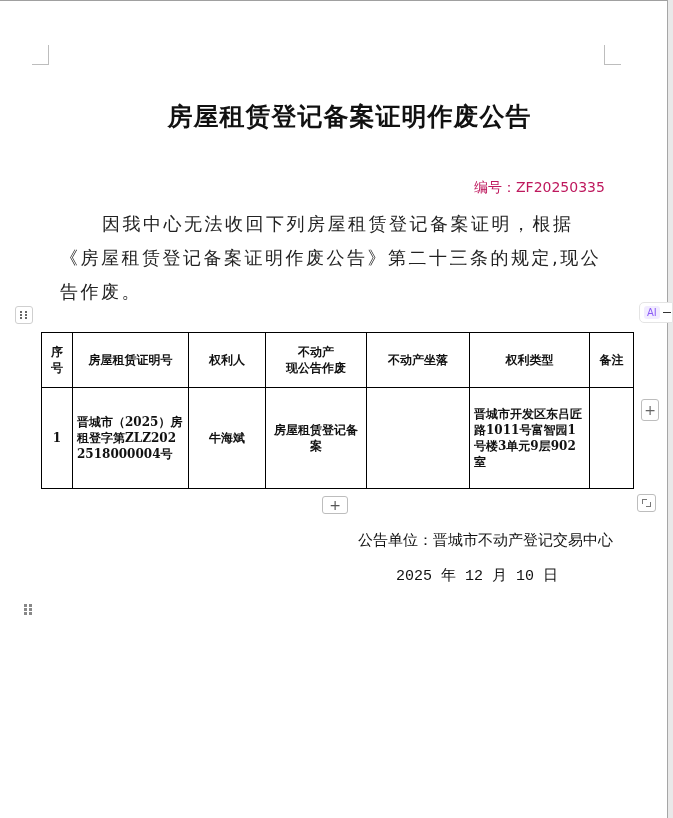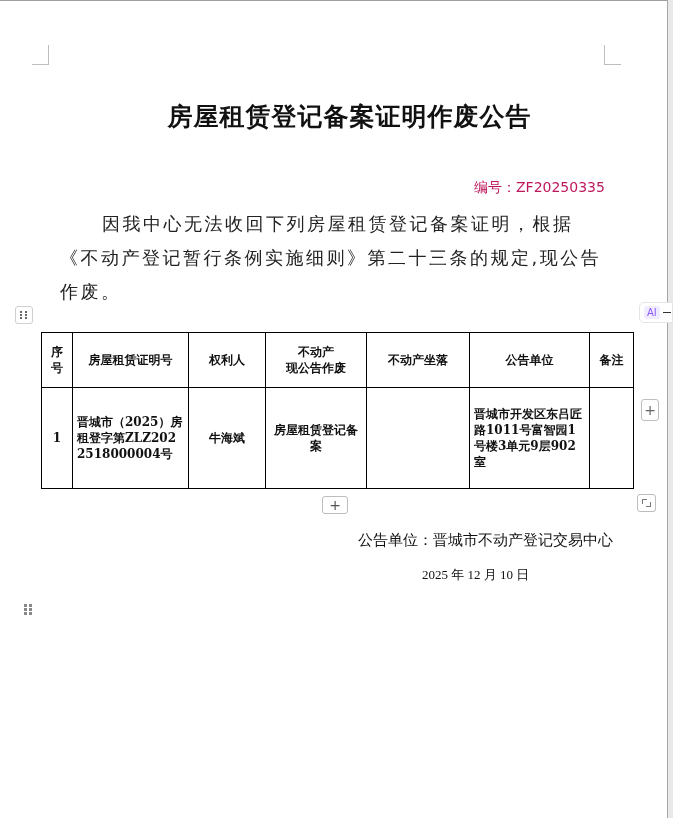--- a/index.html
+++ b/index.html
@@ -84,35 +84,35 @@
       border: 1px solid #bdbdbd; border-radius: 3px; box-sizing: border-box; background: #fff;
     }
     .resize-btn::before { content: ""; position: absolute; left: 4px; top: 4px; width: 4px; height: 4px; border-left: 1px solid #777; border-top: 1px solid #777; }
     .resize-btn::after { content: ""; position: absolute; right: 4px; bottom: 4px; width: 4px; height: 4px; border-right: 1px solid #777; border-bottom: 1px solid #777; }
 
     .issuer {
       position: absolute; left: 326px; top: 531px; font-size: 15px;
       font-family: "DejaVu Sans", sans-serif; color: #111; margin-left: 32px;
     }
     .date {
-      position: absolute; left: 422px; top: 566px; font-size: 13px;
-      font-family: Liberation Serif, serif; color: #111;
+      position: absolute; left: 396px; top: 566px; font-size: 15px;
+      font-family: Liberation Mono, monospace; color: #111;
     }
   </style>
 </head>
 <body>
 
 <div class="top-border"></div>
 <div class="page-edge"></div>
 <div class="corner corner-tl"></div>
 <div class="corner corner-tr"></div>
 
 <div class="title">房屋租赁登记备案证明作废公告</div>
 <div class="doc-number">编号：ZF20250335</div>
-<div class="body-para">因我中心无法收回下列房屋租赁登记备案证明，根据《不动产登记暂行条例实施细则》第二十三条的规定,现公告作废。</div>
+<div class="body-para">因我中心无法收回下列房屋租赁登记备案证明，根据《房屋租赁登记备案证明作废公告》第二十三条的规定,现公告作废。</div>
 
 <div class="drag-handle-box">
   <div class="dots">
       <span></span>
       <span></span>
       <span></span>
       <span></span>
       <span></span>
       <span></span>
     </div>
@@ -139,21 +139,21 @@
       <div>序</div>
       <div>号</div>
     </td>
     <td>房屋租赁证明号</td>
     <td>权利人</td>
     <td>
       <div>不动产</div>
       <div>现公告作废</div>
     </td>
     <td>不动产坐落</td>
-    <td>公告单位</td>
+    <td>权利类型</td>
     <td>备注</td>
   </tr>
   <tr class="row">
     <td>1</td>
     <td class="cell-left just" style="word-break:break-all;">晋城市（2025）房租登字第ZLZ2022518000004号</td>
     <td>牛海斌</td>
     <td>房屋租赁登记备案</td>
     <td></td>
     <td class="cell-left just" style="word-break:break-all;">晋城市开发区东吕匠路1011号富智园1号楼3单元9层902室</td>
     <td></td>

